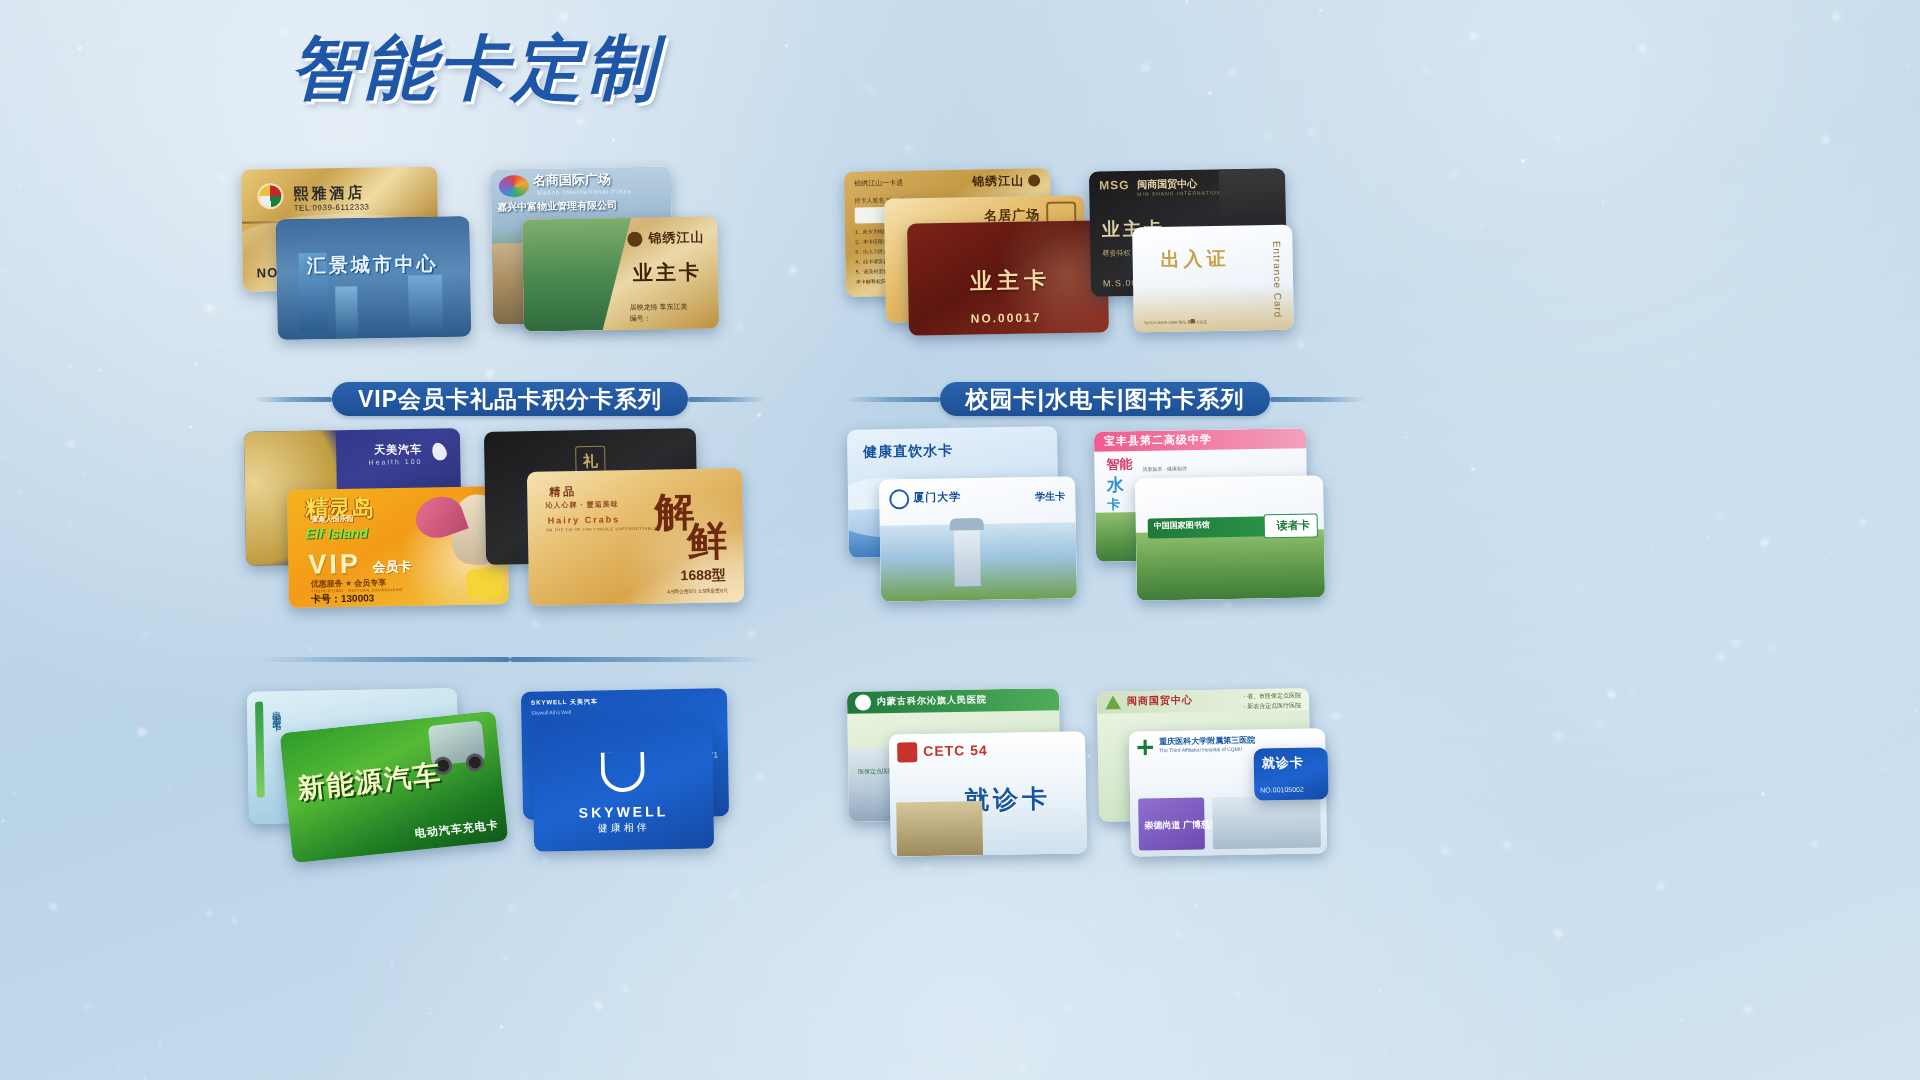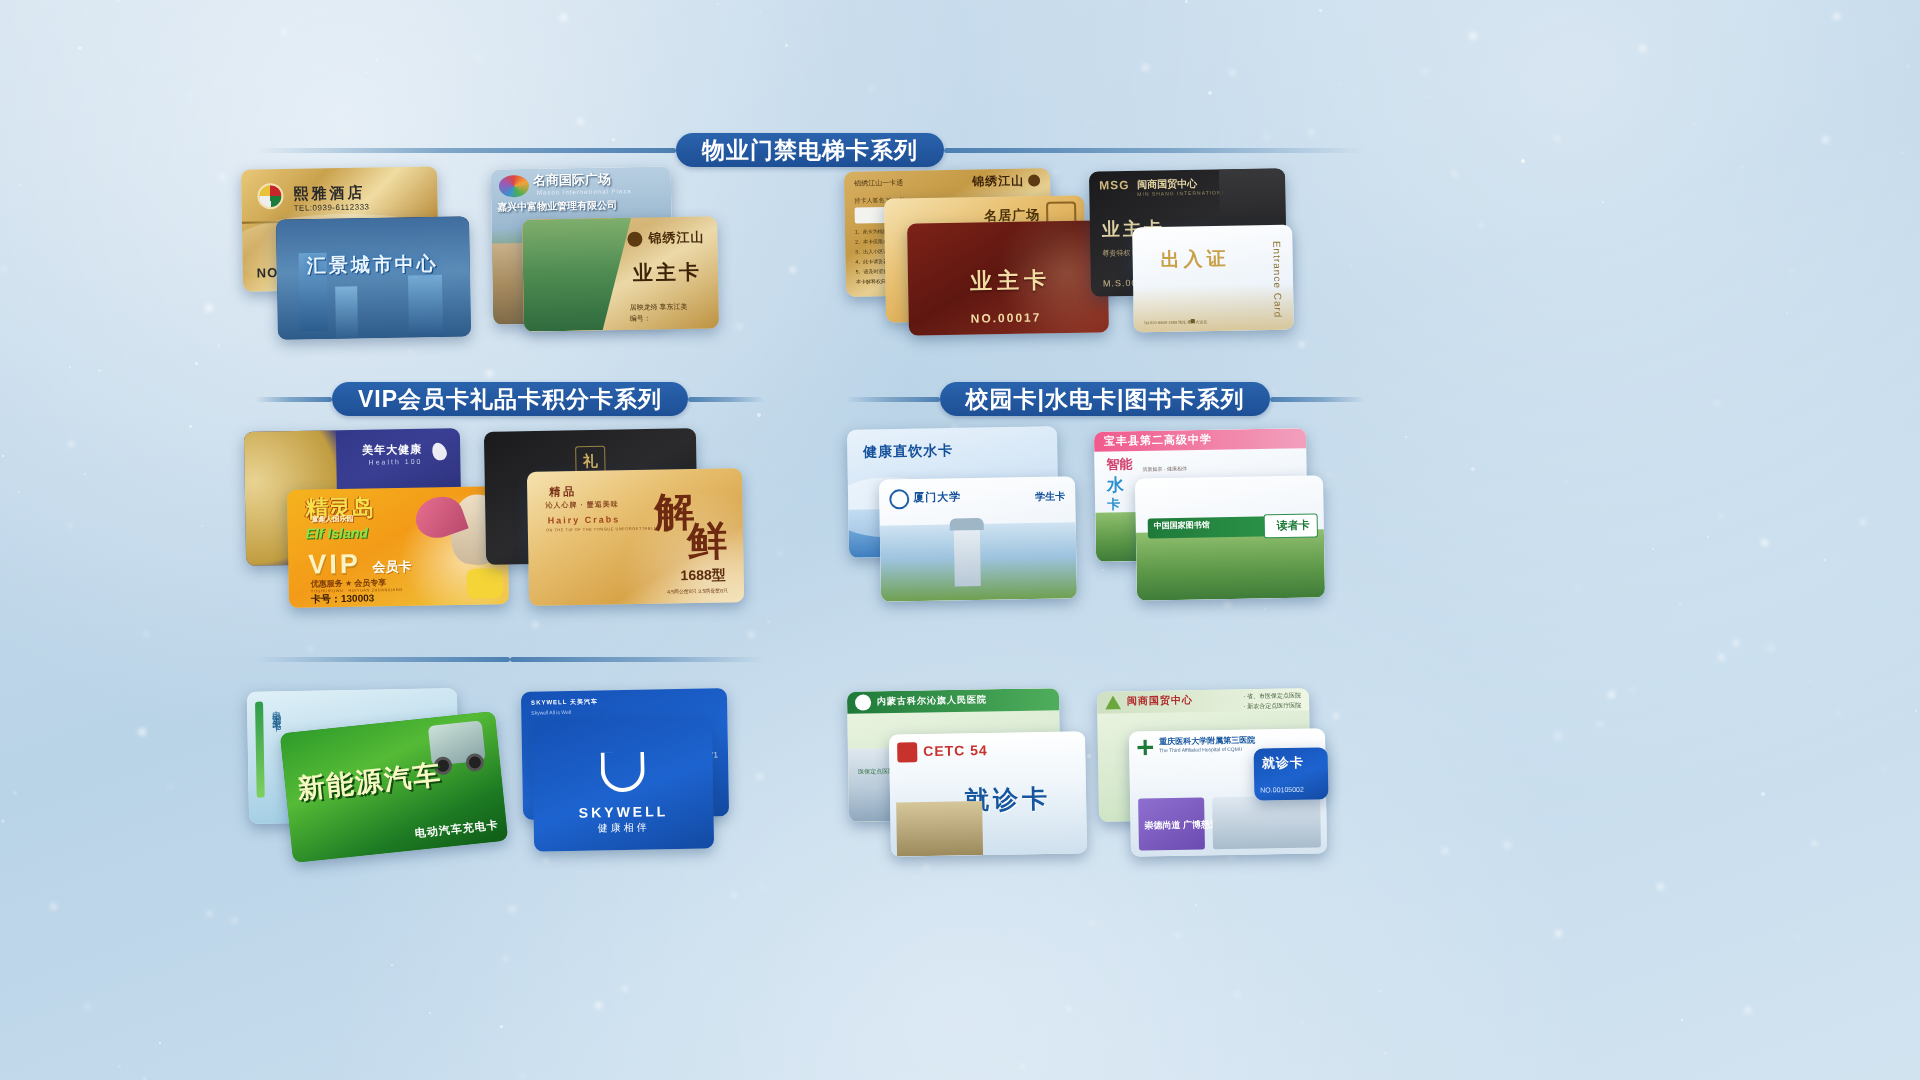--- a/index.html
+++ b/index.html
@@ -289,26 +289,24 @@
     <b style="left:429px;top:1012px;width:2.2px;height:2.2px;opacity:0.52;"></b>
     <b style="left:695px;top:538px;width:6.7px;height:6.7px;opacity:0.44;filter:blur(2px);"></b>
     <b style="left:591px;top:388px;width:6.4px;height:6.4px;opacity:0.61;filter:blur(2px);"></b>
     <b style="left:159px;top:1042px;width:1.8px;height:1.8px;opacity:0.65;"></b>
     <b style="left:1134px;top:756px;width:6.1px;height:6.1px;opacity:0.37;filter:blur(2px);"></b>
     <b style="left:1195px;top:904px;width:2.4px;height:2.4px;opacity:0.46;"></b>
   </div>
 
 <div class="page">
 
-
-  <div class="banner" style="left:255px;top:133px;width:1110px;">
-    <span class="line l"></span>
-    <span class="pill">物业门禁电梯卡系列</span>
-    <span class="line r"></span>
-  </div>
+  <div class="title-wrap">
+    <div class="main-title">智能卡定制</div>
+  </div>
+
 
   <div class="card g-gold" style="left:242px;top:168px;width:196px;height:122px;transform:rotate(-1deg);">
     <div style="position:absolute;left:16px;top:14px;width:26px;height:26px;border-radius:50%;background:conic-gradient(#c8252a 0deg 90deg,#1a7d3c 90deg 180deg,#eee 180deg 270deg,#e8c23a 270deg 360deg);border:2px solid #f3e3b4"></div>
     <div class="lbl dk b" style="left:52px;top:16px;font-size:15px;letter-spacing:3px">熙雅酒店</div>
     <div class="lbl dk" style="left:52px;top:35px;font-size:8px;letter-spacing:.5px">TEL:0939-6112333</div>
     <div style="position:absolute;left:-10px;top:46px;width:220px;height:70px;border-radius:50%/40%;background:linear-gradient(180deg,rgba(255,255,255,.45),rgba(255,255,255,0));opacity:.6"></div>
     <div style="position:absolute;left:0;top:52px;width:100%;height:2px;background:linear-gradient(90deg,#8e6a22,#f5e6b8 50%,#8e6a22)"></div>
     <div class="lbl dk b" style="left:14px;bottom:10px;font-size:13px;letter-spacing:1px">NO.80</div>
   </div>
 
@@ -386,21 +384,21 @@
 
   <div class="banner" style="left:255px;top:382px;width:510px;">
     <span class="line l"></span>
     <span class="pill">VIP会员卡礼品卡积分卡系列</span>
     <span class="line r"></span>
   </div>
 
   <div class="card g-navy" style="left:245px;top:430px;width:216px;height:134px;transform:rotate(-1deg);">
     <div style="position:absolute;left:-26px;top:-22px;width:118px;height:180px;background:radial-gradient(circle at 30% 40%,#f3dc94,#c8a23c 60%,rgba(200,162,60,0) 72%);opacity:.95"></div>
     <div style="position:absolute;right:14px;top:14px;width:14px;height:18px;border-radius:50% 50% 50% 50%/60% 60% 40% 40%;background:#fff;opacity:.9;transform:rotate(-20deg)"></div>
-    <div class="lbl b wht" style="right:16px;top:14px;font-size:11px;letter-spacing:1px;margin-right:22px">美年大健康</div>
+    <div class="lbl b wht" style="right:16px;top:14px;font-size:11px;letter-spacing:1px;margin-right:22px">天美汽车</div>
     <div class="lbl" style="right:38px;top:29px;font-size:7px;color:#c9cfe8;letter-spacing:2px">Health 100</div>
   </div>
 
   <div class="card g-orange" style="left:288px;top:488px;width:220px;height:118px;transform:rotate(-1deg);">
     <div style="position:absolute;right:-6px;top:-4px;width:120px;height:126px;background:radial-gradient(circle at 60% 60%,rgba(255,255,255,.55),rgba(255,255,255,0) 62%)"></div>
     <div style="position:absolute;right:6px;top:8px;width:50px;height:70px;border-radius:45% 45% 40% 40%;background:linear-gradient(180deg,#efe4cf,#cbb79a);transform:rotate(6deg);opacity:.95"></div>
     <div style="position:absolute;right:44px;top:10px;width:48px;height:40px;border-radius:50% 50% 0 50%;background:linear-gradient(140deg,#e86f8f,#b94a6d);transform:rotate(-18deg)"></div>
     <div style="position:absolute;right:6px;bottom:6px;width:36px;height:30px;border-radius:8px;background:#f5d437"></div>
     <div class="lbl b" style="left:18px;top:6px;font-size:23px;color:#f5e14a;text-shadow:1px 1px 0 #a8420f,-1px 0 0 #a8420f">精灵岛</div>
     <div class="lbl b" style="left:24px;top:26px;font-size:7px;color:#fff8d6;text-shadow:1px 1px 0 #b2520d">童趣人国乐园</div>

